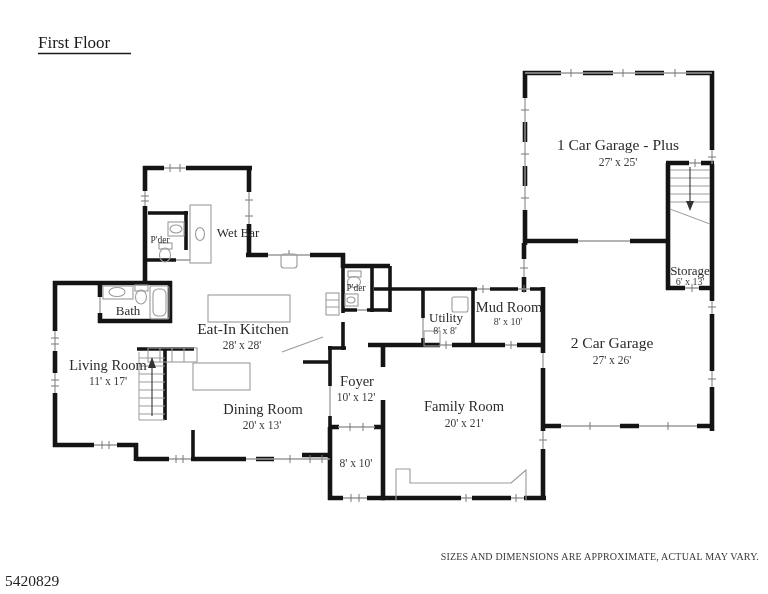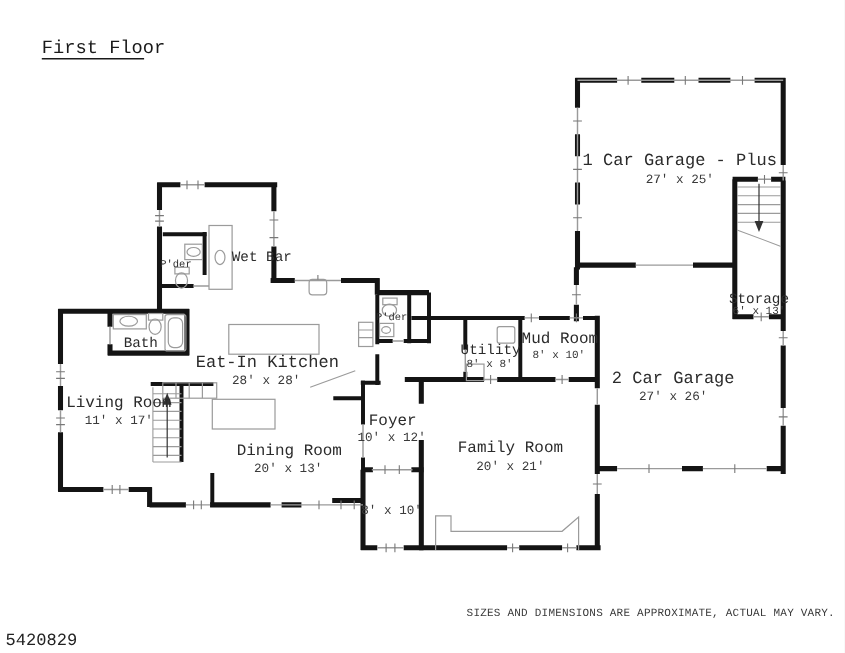--- a/index.html
+++ b/index.html
@@ -1,17 +1,17 @@
 <!DOCTYPE html>
 <html><head>
 <meta charset="utf-8">
 <style>
   html,body{margin:0;padding:0;background:#e9e9e9;}
   .page{position:relative;width:768px;height:594px;background:#ffffff;overflow:hidden;
-        font-family:Liberation Mono, monospace;}
+        font-family:Liberation Serif, serif;}
   svg{position:absolute;left:0;top:0;}
   
   .w  {stroke:#141414;stroke-width:4.6;fill:none;stroke-linecap:butt;}
   .w2 {stroke:#141414;stroke-width:3.6;fill:none;stroke-linecap:butt;}
   .n  {stroke:#9a9a9a;stroke-width:1.3;fill:none;}
   .t  {stroke:#787878;stroke-width:1;fill:none;}
   .f  {stroke:#9b9b9b;stroke-width:1.1;fill:none;}
   .s  {stroke:#9b9b9b;stroke-width:1;fill:none;}
   .ar {stroke:#333;stroke-width:1.1;fill:none;}
   text{fill:#2b2b2b;}

